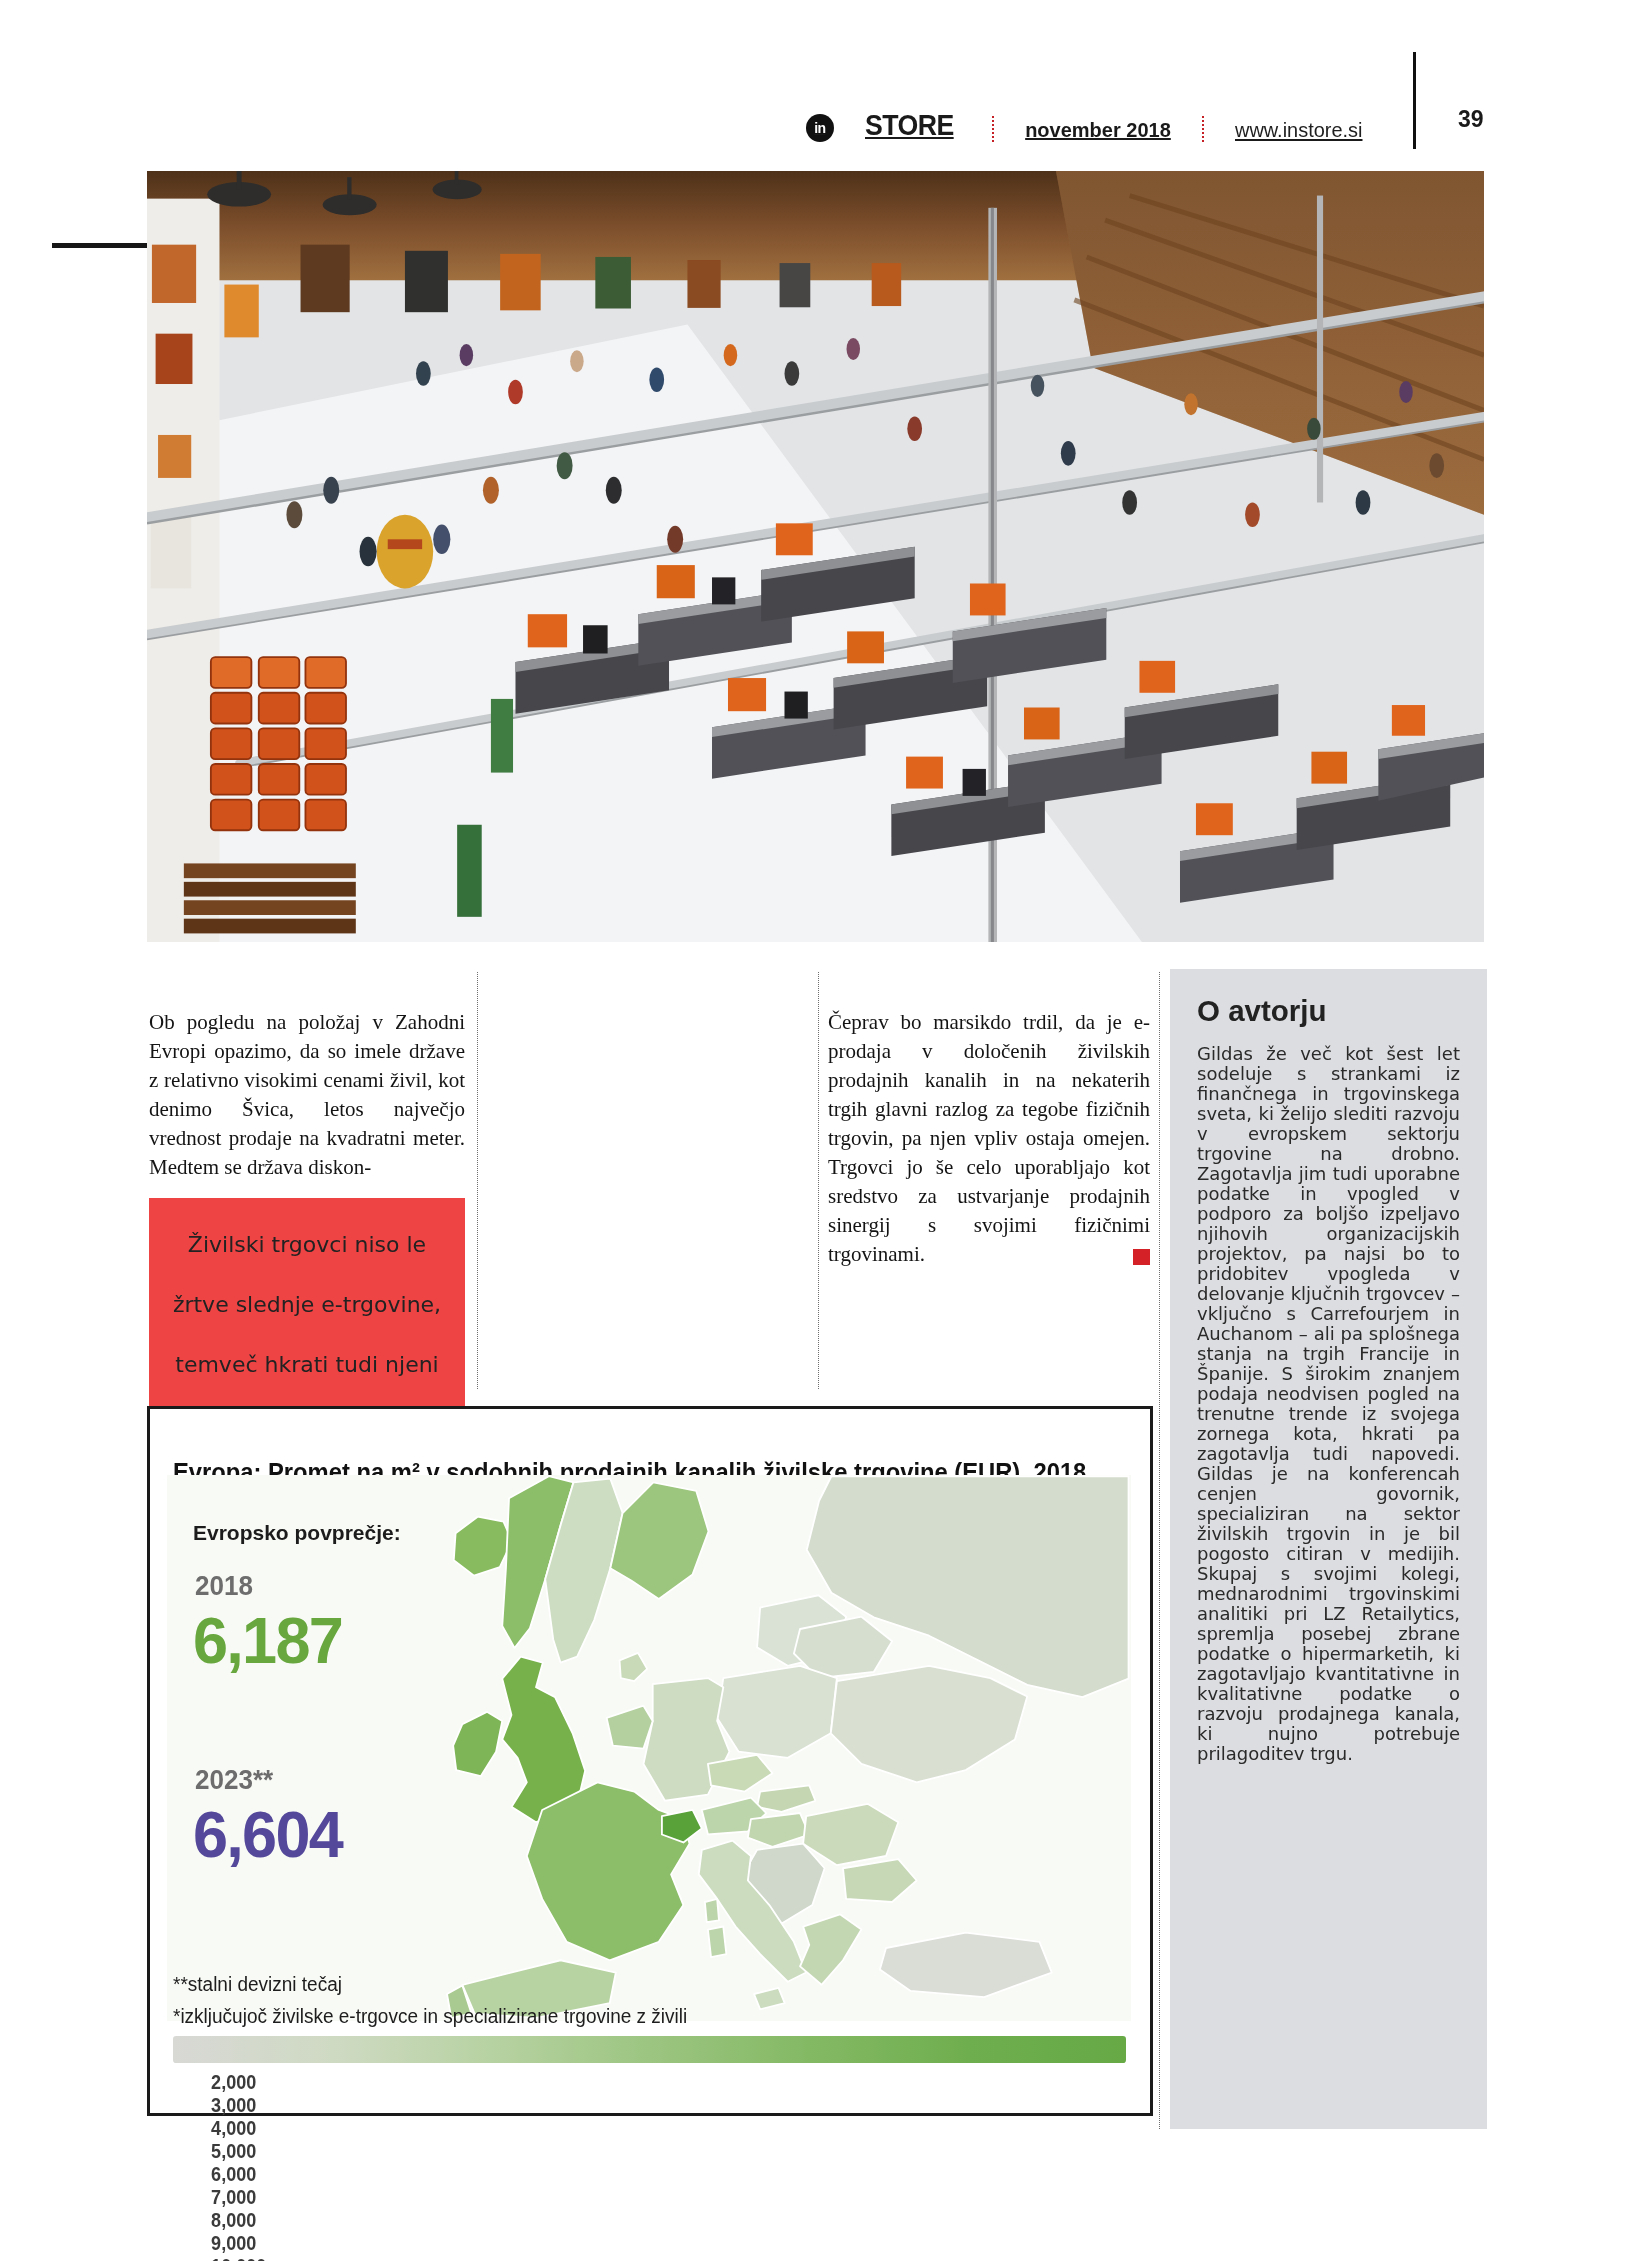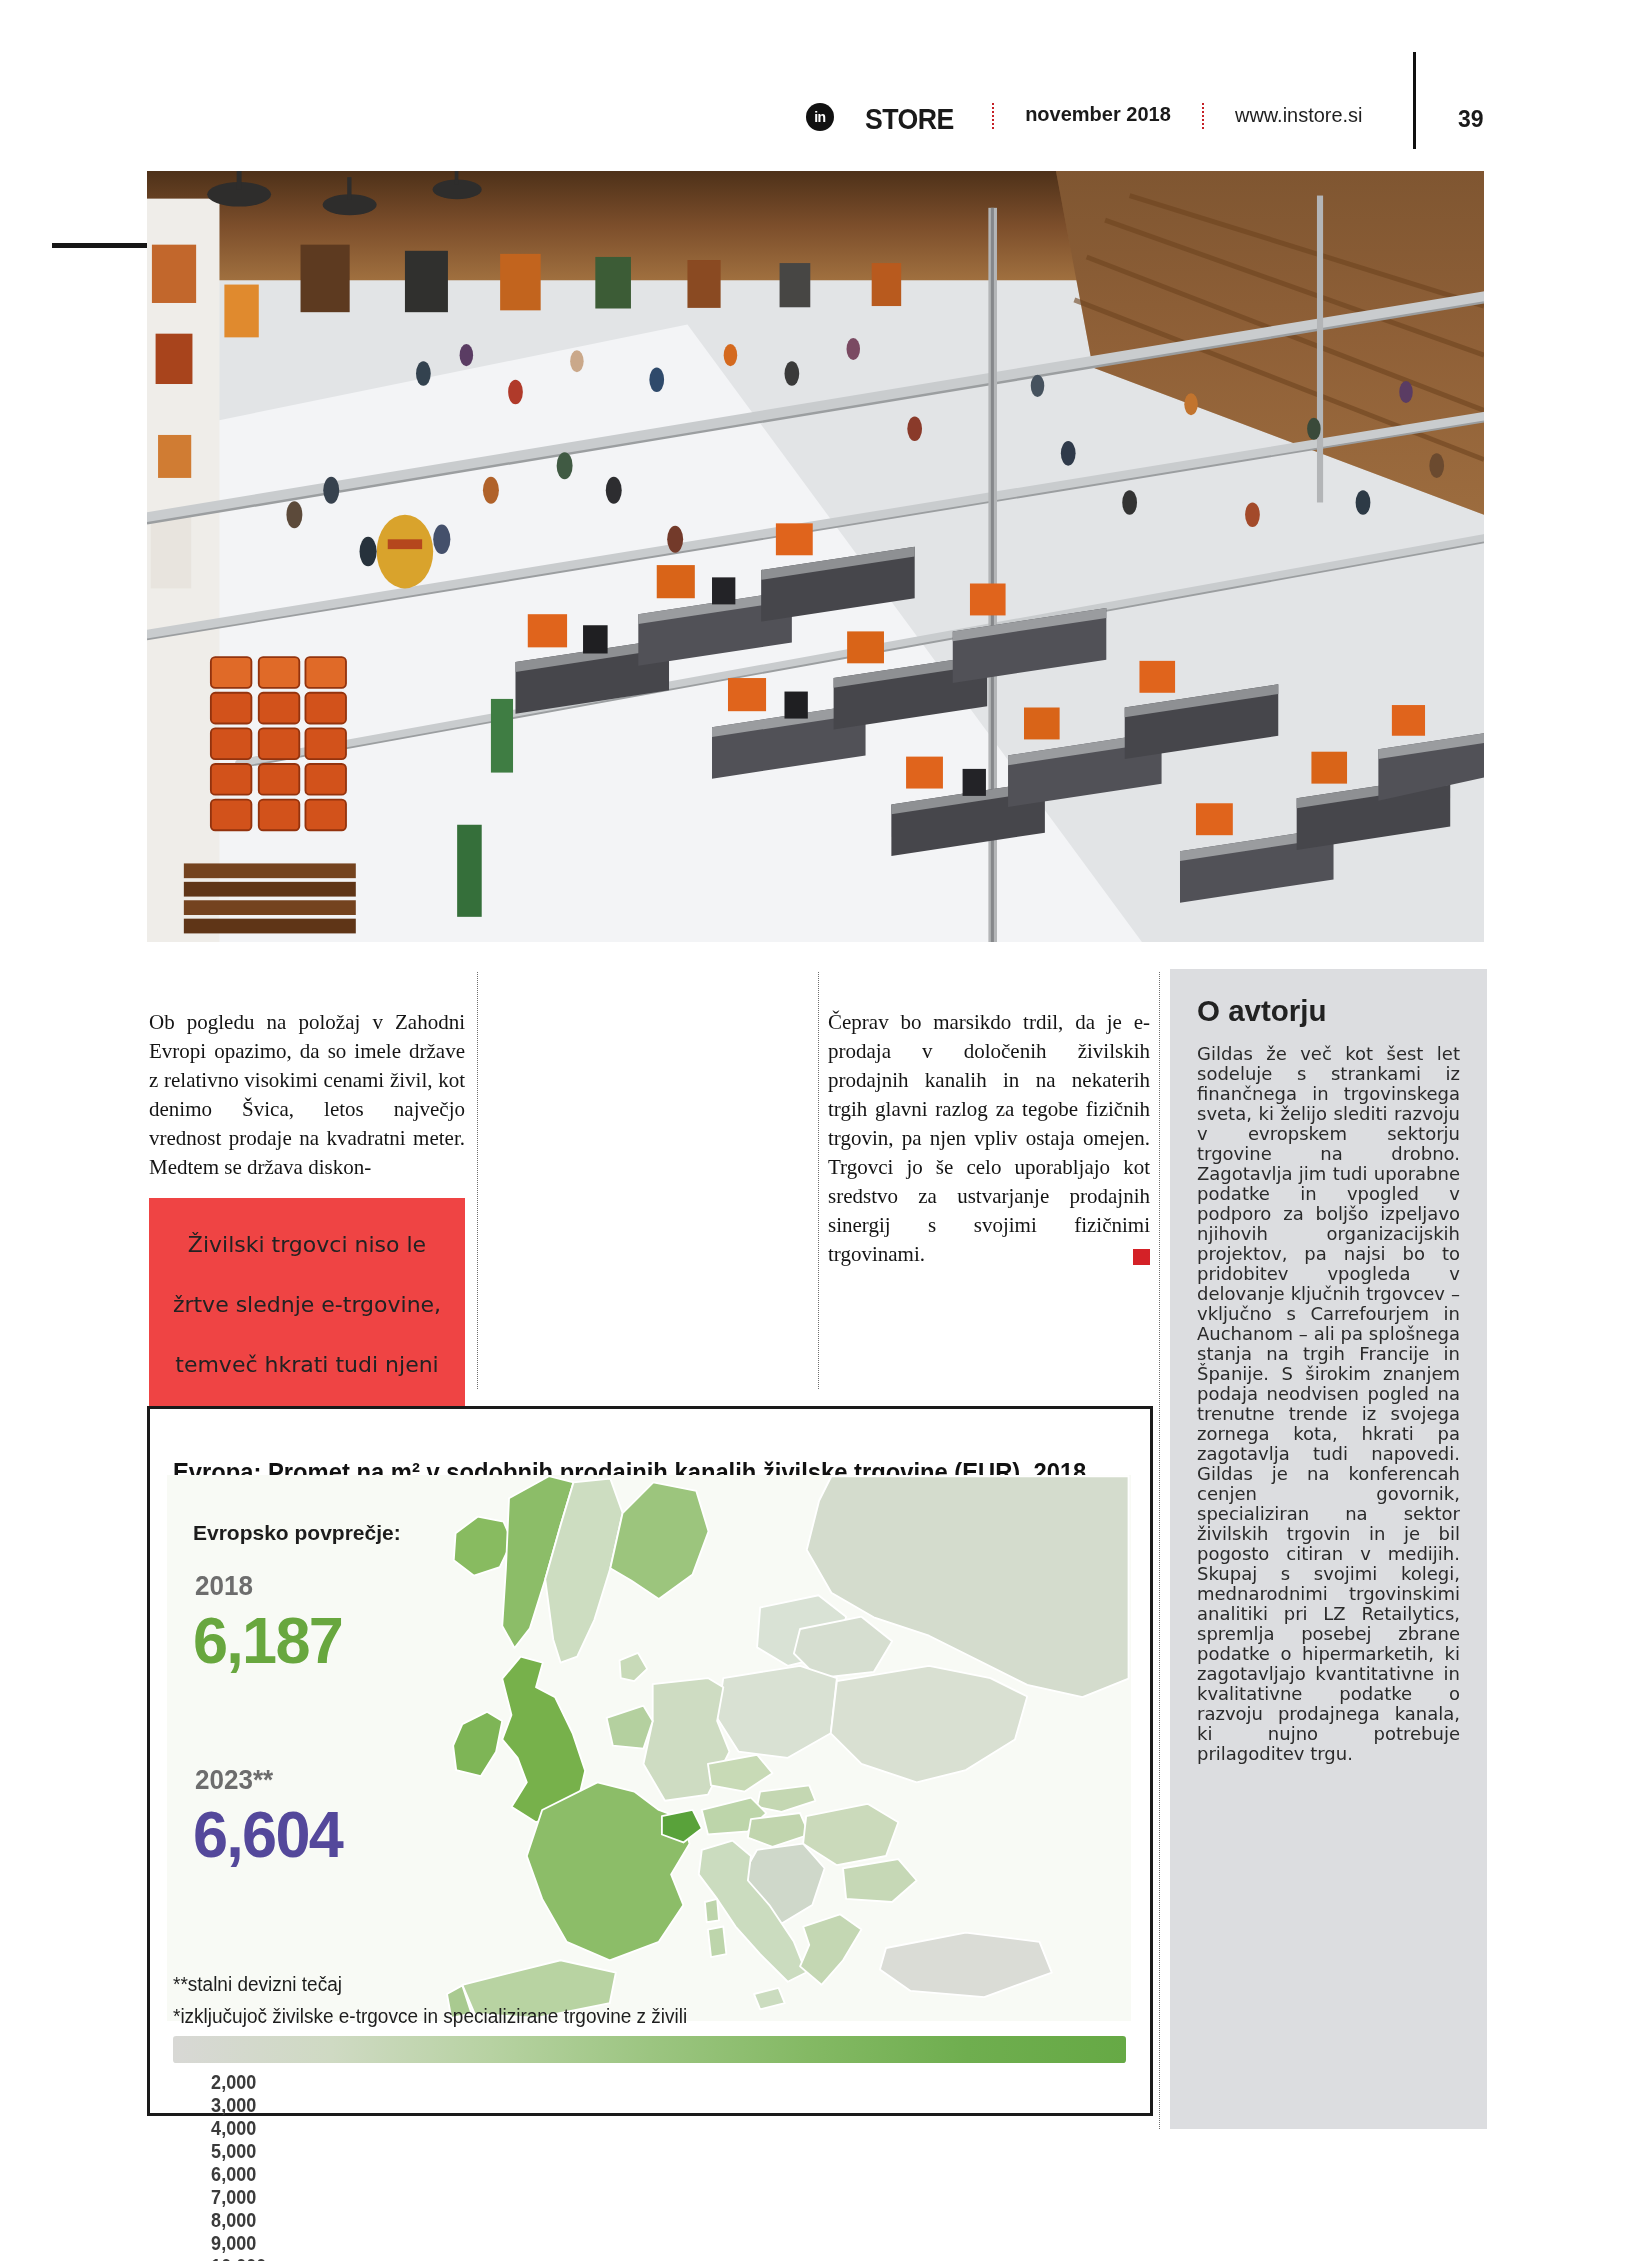--- a/index.html
+++ b/index.html
@@ -1,21 +1,21 @@
 <!DOCTYPE html>
 <html style="font-size:9.8px"><head>
 <meta charset="utf-8">
 <style>
   html,body{margin:0;padding:0;background:#ffffff;}
   body{width:1630px;height:2261px;position:relative;font-family:"Liberation Sans",sans-serif;color:#1a1a1a;}
   .abs{position:absolute;}
 
   
   .margin-rule{left:52px;top:243px;width:96px;height:4.9px;background:#161616;}
-  .header-group{top:103px;left:0;width:1369px;display:flex;justify-content:flex-end;align-items:flex-start;gap:31px;height:39px;}
+  .header-group{top:103px;left:0;width:1369px;display:flex;justify-content:flex-end;align-items:flex-end;gap:31px;height:39px;text-decoration:underline;}
   .logo-circle{width:28px;height:28px;border-radius:50%;background:#111;color:#fff;display:flex;align-items:center;justify-content:center;
                font-weight:bold;font-size:14px;letter-spacing:-0.6px;}
   .brand{font-size:29px;font-weight:800;letter-spacing:-0.6px;transform:scaleX(.92);transform-origin:left;}
   .dotsep{width:0;height:26px;border-left:2.5px dotted #c52026;}
   .issue{font-size:20px;font-weight:700;}
   .site{font-size:21px;font-weight:400;color:#1f1f1f;transform:scaleX(.95);transform-origin:left;}
   .pagenum-bar{left:1413px;top:52px;width:3.1px;height:97px;background:#101010;}
   .pagenum{left:1442px;top:106px;font-size:23px;font-weight:800;margin-left:16px;}
 
   

